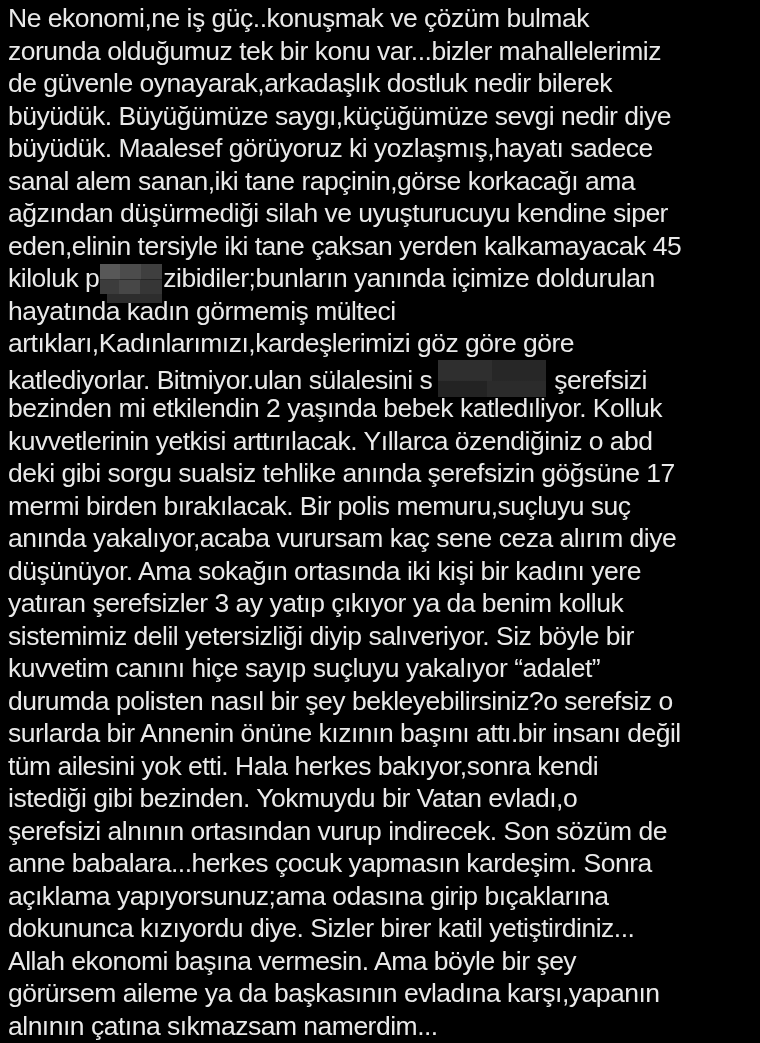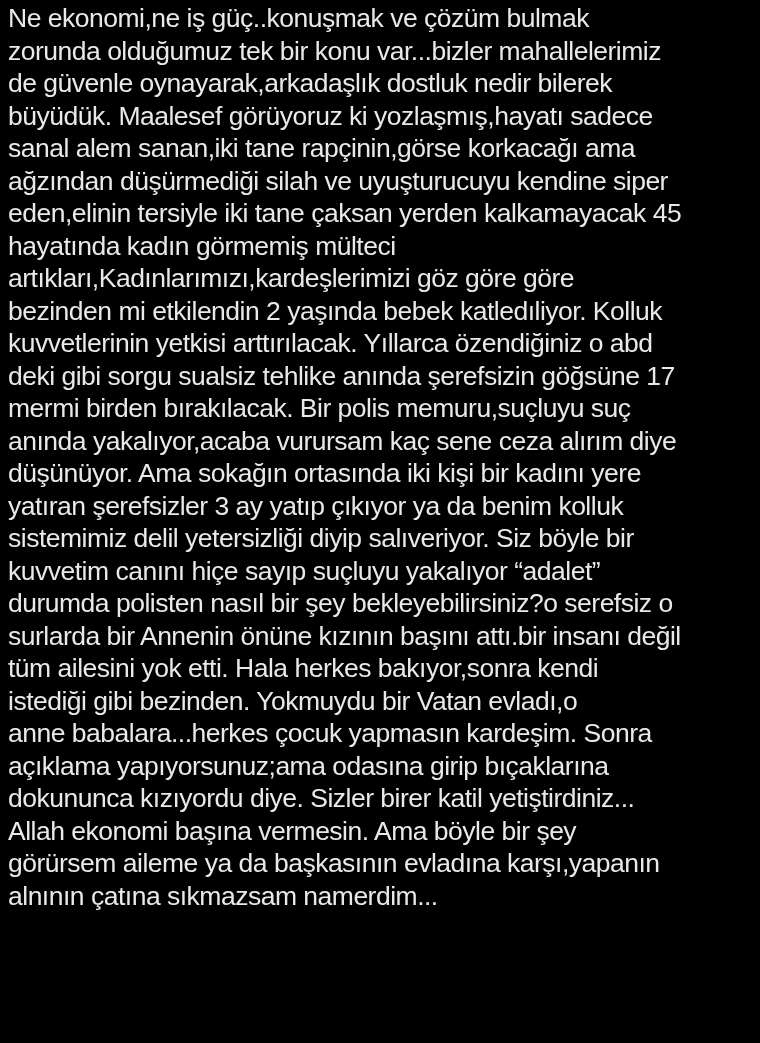--- a/index.html
+++ b/index.html
@@ -60,38 +60,42 @@
       linear-gradient(90deg, #232323 0 45%, #2b2b2b 45%) 0 100% / 100% 45% no-repeat;
   }
 </style>
 </head>
 <body>
 
 <div class="post">
   <div class="line">Ne ekonomi,ne iş güç..konuşmak ve çözüm bulmak</div>
   <div class="line">zorunda olduğumuz tek bir konu var...bizler mahallelerimiz</div>
   <div class="line">de güvenle oynayarak,arkadaşlık dostluk nedir bilerek</div>
+  <div class="line">büyüdük. Büyüğümüze saygı,küçüğümüze sevgi nedir diye</div>
   <div class="line">büyüdük. Maalesef görüyoruz ki yozlaşmış,hayatı sadece</div>
   <div class="line">sanal alem sanan,iki tane rapçinin,görse korkacağı ama</div>
   <div class="line">ağzından düşürmediği silah ve uyuşturucuyu kendine siper</div>
   <div class="line">eden,elinin tersiyle iki tane çaksan yerden kalkamayacak 45</div>
+  <div class="line"><span>kiloluk p</span><span class="redaction redaction-1"></span><span>zibidiler;bunların yanında içimize doldurulan</span></div>
   <div class="line">hayatında kadın görmemiş mülteci</div>
   <div class="line">artıkları,Kadınlarımızı,kardeşlerimizi göz göre göre</div>
+  <div class="line"><span>katlediyorlar. Bitmiyor.ulan sülalesini s</span><span class="redaction redaction-2"></span><span>şerefsizi</span></div>
   <div class="line">bezinden mi etkilendin 2 yaşında bebek katledıliyor. Kolluk</div>
   <div class="line">kuvvetlerinin yetkisi arttırılacak. Yıllarca özendiğiniz o abd</div>
   <div class="line">deki gibi sorgu sualsiz tehlike anında şerefsizin göğsüne 17</div>
   <div class="line">mermi birden bırakılacak. Bir polis memuru,suçluyu suç</div>
   <div class="line">anında yakalıyor,acaba vurursam kaç sene ceza alırım diye</div>
   <div class="line">düşünüyor. Ama sokağın ortasında iki kişi bir kadını yere</div>
   <div class="line">yatıran şerefsizler 3 ay yatıp çıkıyor ya da benim kolluk</div>
   <div class="line">sistemimiz delil yetersizliği diyip salıveriyor. Siz böyle bir</div>
   <div class="line">kuvvetim canını hiçe sayıp suçluyu yakalıyor “adalet”</div>
   <div class="line">durumda polisten nasıl bir şey bekleyebilirsiniz?o serefsiz o</div>
   <div class="line">surlarda bir Annenin önüne kızının başını attı.bir insanı değil</div>
   <div class="line">tüm ailesini yok etti. Hala herkes bakıyor,sonra kendi</div>
   <div class="line">istediği gibi bezinden. Yokmuydu bir Vatan evladı,o</div>
+  <div class="line">şerefsizi alnının ortasından vurup indirecek. Son sözüm de</div>
   <div class="line">anne babalara...herkes çocuk yapmasın kardeşim. Sonra</div>
   <div class="line">açıklama yapıyorsunuz;ama odasına girip bıçaklarına</div>
   <div class="line">dokununca kızıyordu diye. Sizler birer katil yetiştirdiniz...</div>
   <div class="line">Allah ekonomi başına vermesin. Ama böyle bir şey</div>
   <div class="line">görürsem aileme ya da başkasının evladına karşı,yapanın</div>
   <div class="line">alnının çatına sıkmazsam namerdim...</div>
 </div>
 
 </body></html>

